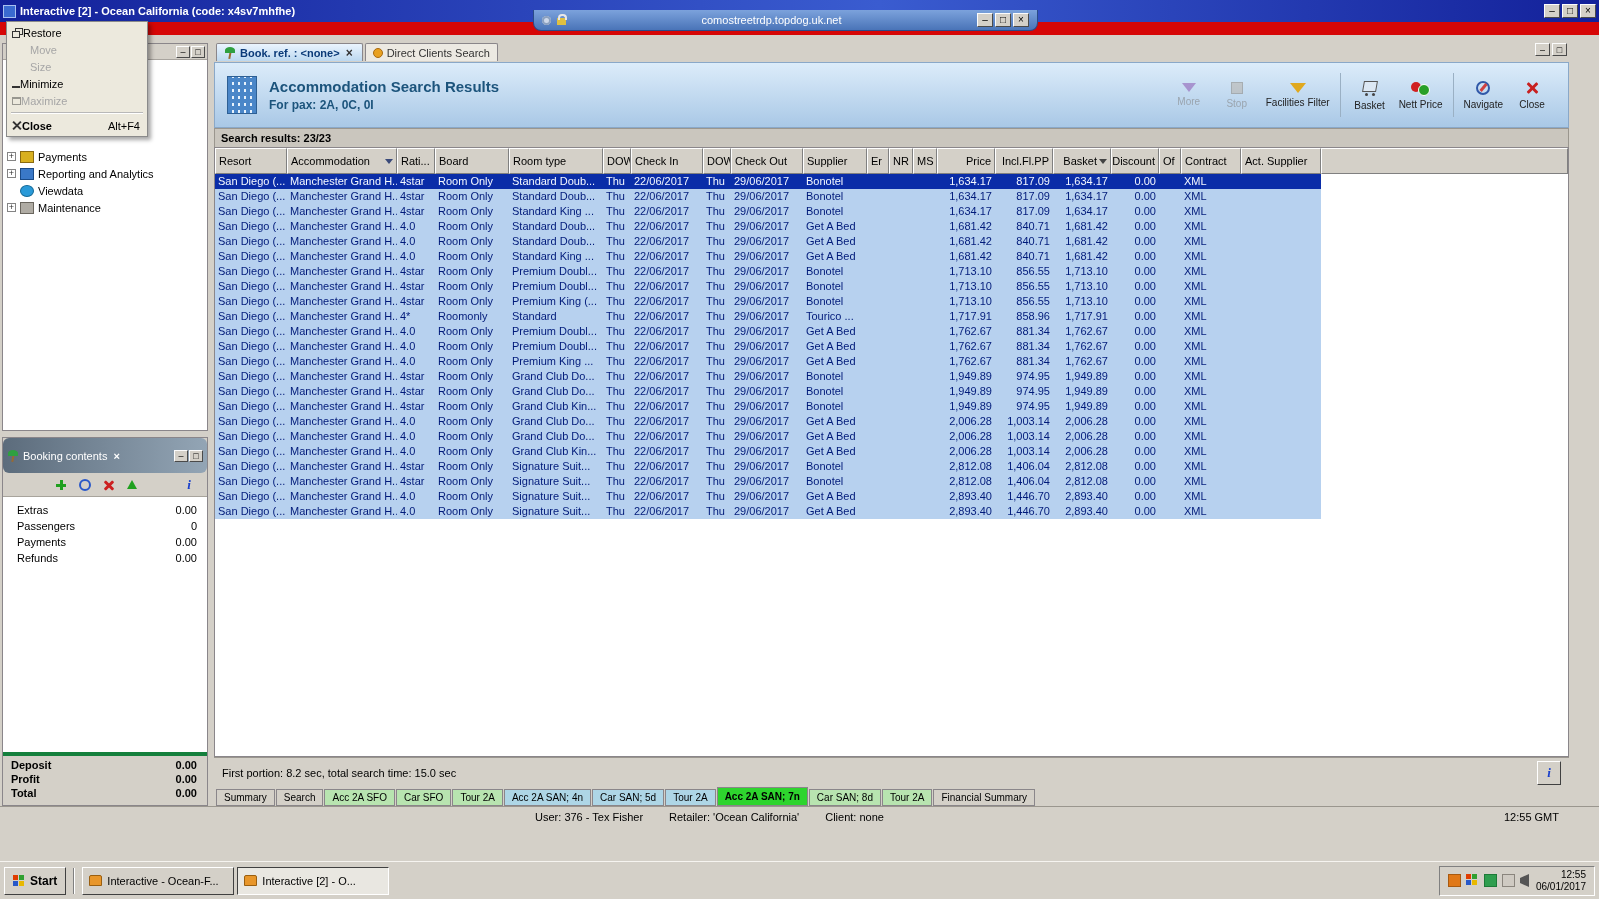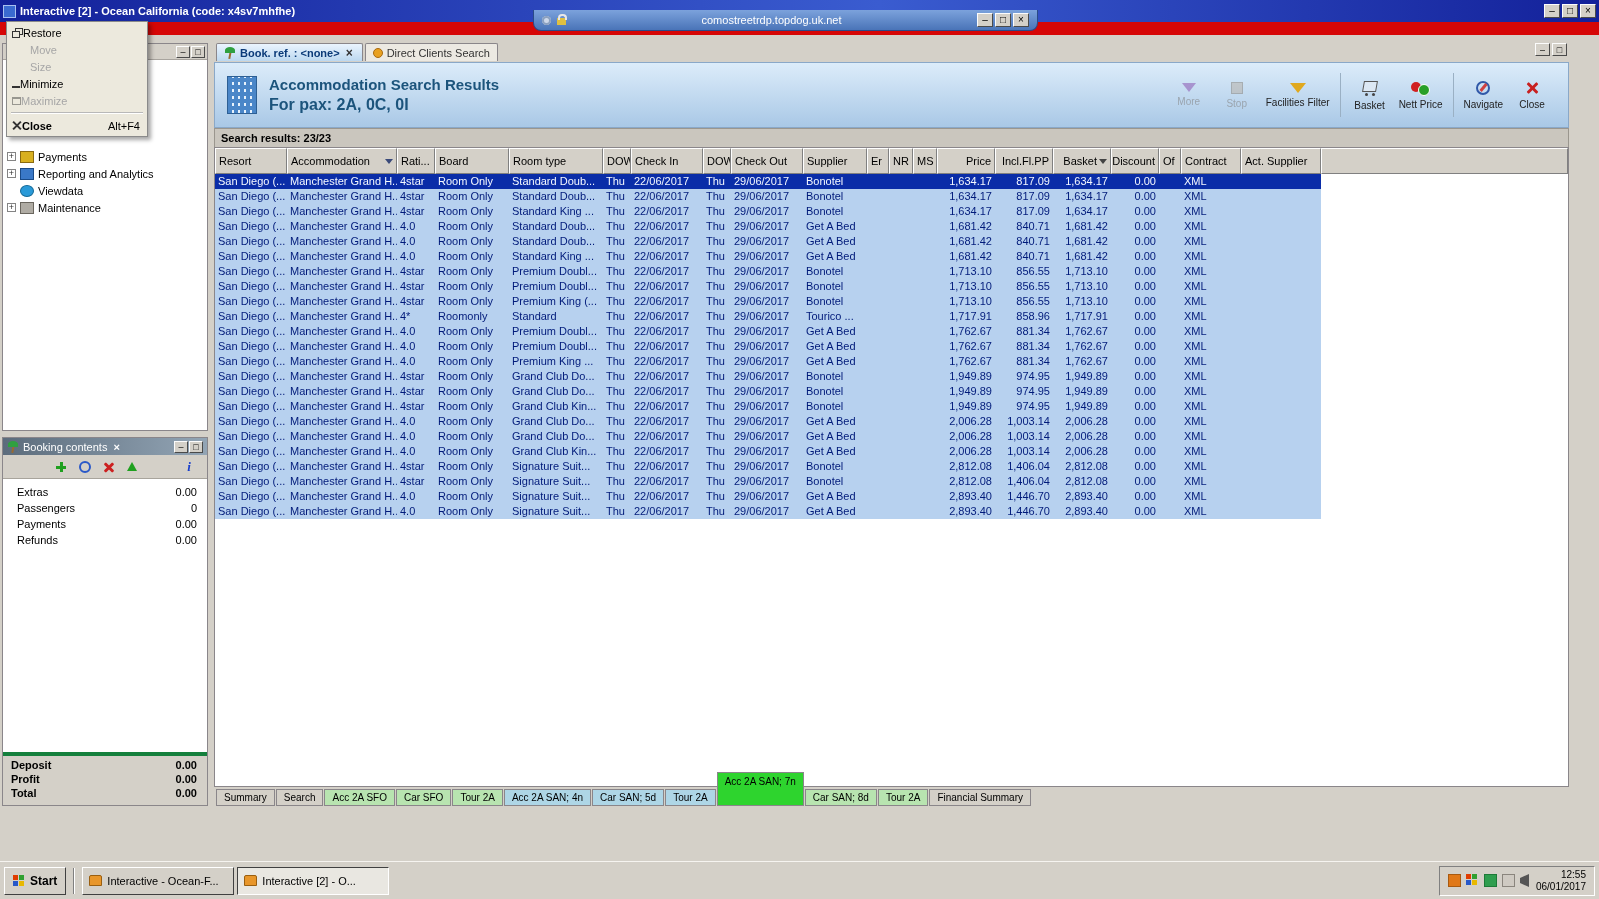--- a/index.html
+++ b/index.html
@@ -45,22 +45,22 @@
               line-height:7px; text-align:center; color:#333; flex:none; }
   .expander:empty { visibility:hidden; }
   .tree-icon { width:14px; height:12px; flex:none; }
   .payments-icon { background:#d8b020; border:1px solid #8a6a10; }
   .reporting-icon { background:#3a78c8; border:1px solid #1a4a88; }
   .viewdata-icon { background:#2a9ad8; border-radius:50%; border:1px solid #156a98; }
   .maintenance-icon { background:#b0aca4; border:1px solid #6a665e; }
 
   .booking-panel { margin-top:6px; flex:1; min-height:0; border:1px solid #8a868a;
                    display:flex; flex-direction:column; background:#d4d0c8; }
-  .bk-title { height:17px; flex:none; background:linear-gradient(90deg,#5c6c7c,#93a5b5);
-              color:#fff; display:flex; align-items:center; gap:4px; padding:0 4px; font-size:11px; }
+  .bk-title { height:35px; flex:none; background:linear-gradient(90deg,#5c6c7c,#93a5b5);
+              color:#fff; display:flex; align-items:center; gap:4px; padding:0 4px; font-size:11px;border-radius:6px; }
   .bk-title .wbtn { width:14px; height:12px; font-size:9px; color:#000; }
   .bk-close-x { color:#fff; font-weight:bold; font-size:11px; margin-left:2px; }
   .bk-btns { margin-left:auto; display:flex; gap:1px; }
   .bk-toolbar { height:24px; flex:none; background:#d4d0c8; border-bottom:1px solid #a8a49c;
                 display:flex; align-items:center; gap:10px; padding:0 10px 0 50px; }
   .bt { width:16px; height:16px; display:flex; align-items:center; justify-content:center; }
   .bt.right { margin-left:auto; }
   .bk-list { flex:1; background:#fff; padding:6px 0; overflow:hidden; min-height:0; }
   .bk-row { display:flex; justify-content:space-between; padding:1px 10px 1px 14px; height:16px; }
   .bk-totals { flex:none; border-top:4px solid #15803d; background:#d4d0c8; padding:3px 0 4px; }
@@ -91,21 +91,21 @@
   .strip-btns { margin-left:auto; display:flex; gap:2px; align-self:flex-start; padding-right:2px; }
   .strip-btns .wbtn { width:15px; height:13px; font-size:9px; }
 
   .hdr { height:66px; flex:none; background:linear-gradient(#dcecfa,#a9c8e6);
          border:1px solid #8aa8c8; display:flex; align-items:center; padding:0 12px; gap:12px; }
   .building-icon { width:30px; height:38px; flex:none; background:#4a86c8; border:1px solid #2d5f94;
                    background-image:radial-gradient(#e8f2fc 1.1px, transparent 1.5px);
                    background-size:6px 7px; background-position:2px 3px; }
   .hdr-titles { display:flex; flex-direction:column; gap:3px; }
   .hdr-title { font-size:15px; font-weight:bold; color:#1c547c; }
-  .hdr-sub { font-size:16px; font-weight:bold; color:#1c547c; }
+  .hdr-sub { font-size:12px; font-weight:bold; color:#1c547c; }
   .tools { margin-left:auto; display:flex; align-items:center; }
   .tool { display:flex; flex-direction:column; align-items:center; min-width:48px; gap:4px; padding:2px 5px; }
   .tool-icon { height:18px; display:flex; align-items:center; justify-content:center; }
   .tool-label { font-size:10px; color:#222; white-space:nowrap; }
   .tool.disabled .tool-label { color:#9aa4ae; }
   .tool.disabled .tool-icon { opacity:.55; }
   .tool.separator { min-width:0; width:1px; padding:0; background:#9ab0c4; height:44px; margin:0 5px; }
   .more-icon { width:0; height:0; border-left:7px solid transparent; border-right:7px solid transparent; border-top:9px solid #8a55b0; }
   .stop-icon { width:12px; height:12px; background:#b8b2aa; border:1px solid #8a857d; }
   .facilities-filter-icon { width:0; height:0; border-left:8px solid transparent; border-right:8px solid transparent; border-top:10px solid #e0a81e; }
@@ -150,21 +150,21 @@
   .sort-icon { width:0; height:0; border-left:4px solid transparent; border-right:4px solid transparent; border-top:5px solid #444; margin-left:2px; flex:none; }
 
   .portion-bar { height:30px; flex:none; background:#d4d0c8; border-top:1px solid #9a968e;
                  display:flex; align-items:center; padding:0 8px; }
   .info-btn { margin-left:auto; width:24px; height:24px; background:#d4d0c8; border:1px solid;
               border-color:#fff #404040 #404040 #fff; display:flex; align-items:center; justify-content:center; }
 
   .bottom-tabs { height:19px; flex:none; display:flex; align-items:flex-end; gap:1px; padding-left:2px; }
   .btab { height:17px; line-height:15px; padding:0 7px; background:#d4d0c8; border:1px solid #8a868a;
           font-size:10px; white-space:nowrap; }
-  .btab.active { font-weight:normal; height:34px; line-height:17px; }
+  .btab.active { font-weight:bold; height:19px; line-height:17px; }
 
   
   .status-bar { height:20px; flex:none; background:#d4d0c8; border-top:1px solid #9a968e;
                 display:flex; align-items:center; }
   .sb-center { flex:1; display:flex; justify-content:center; gap:26px; }
   .sb-right { width:180px; text-align:right; padding-right:40px; }
   .filler { height:35px; flex:none; }
 
   
   .taskbar { height:38px; flex:none; background:#d4d0c8; border-top:1px solid #f6f4f0;
@@ -979,20 +979,26 @@
               <span class="gc c14 n">1,446.70</span>
               <span class="gc c15 n">2,893.40</span>
               <span class="gc c16 n">0.00</span>
               <span class="gc c17"></span>
               <span class="gc c18">XML</span>
               <span class="gc c19"></span>
             </div>
             </div>
         </div>
 
+        <div class="portion-bar">
+          <span>First portion: 8.2 sec, total search time: 15.0 sec</span>
+          <button class="info-btn">
+              <span class="info-icon"></span>
+            </button>
+        </div>
 
         <div class="bottom-tabs">
 
         <div class="btab">
             <span>Summary</span>
           </div>
             <div class="btab">
             <span>Search</span>
           </div>
             <div class="btab" style="background-color: rgb(184, 228, 176);">
@@ -1022,20 +1028,30 @@
             <div class="btab" style="background-color: rgb(184, 228, 176);">
             <span>Tour 2A</span>
           </div>
             <div class="btab">
             <span>Financial Summary</span>
           </div>
           </div>
       </div>
     </div>
 
+    <div class="status-bar">
+      <div class="sb-center">
+        <span>User: 376 - Tex Fisher</span>
+        <span>Retailer: 'Ocean California'</span>
+        <span>Client: none</span>
+      </div>
+      <div class="sb-right">
+        <span>12:55 GMT</span>
+      </div>
+    </div>
 
     <div class="filler"></div>
   </div>
 
   <div class="taskbar">
     <button class="start-btn">
       <span class="win-flag-icon"></span>
       <span>Start</span>
     </button>
     <span class="tb-sep"></span>

